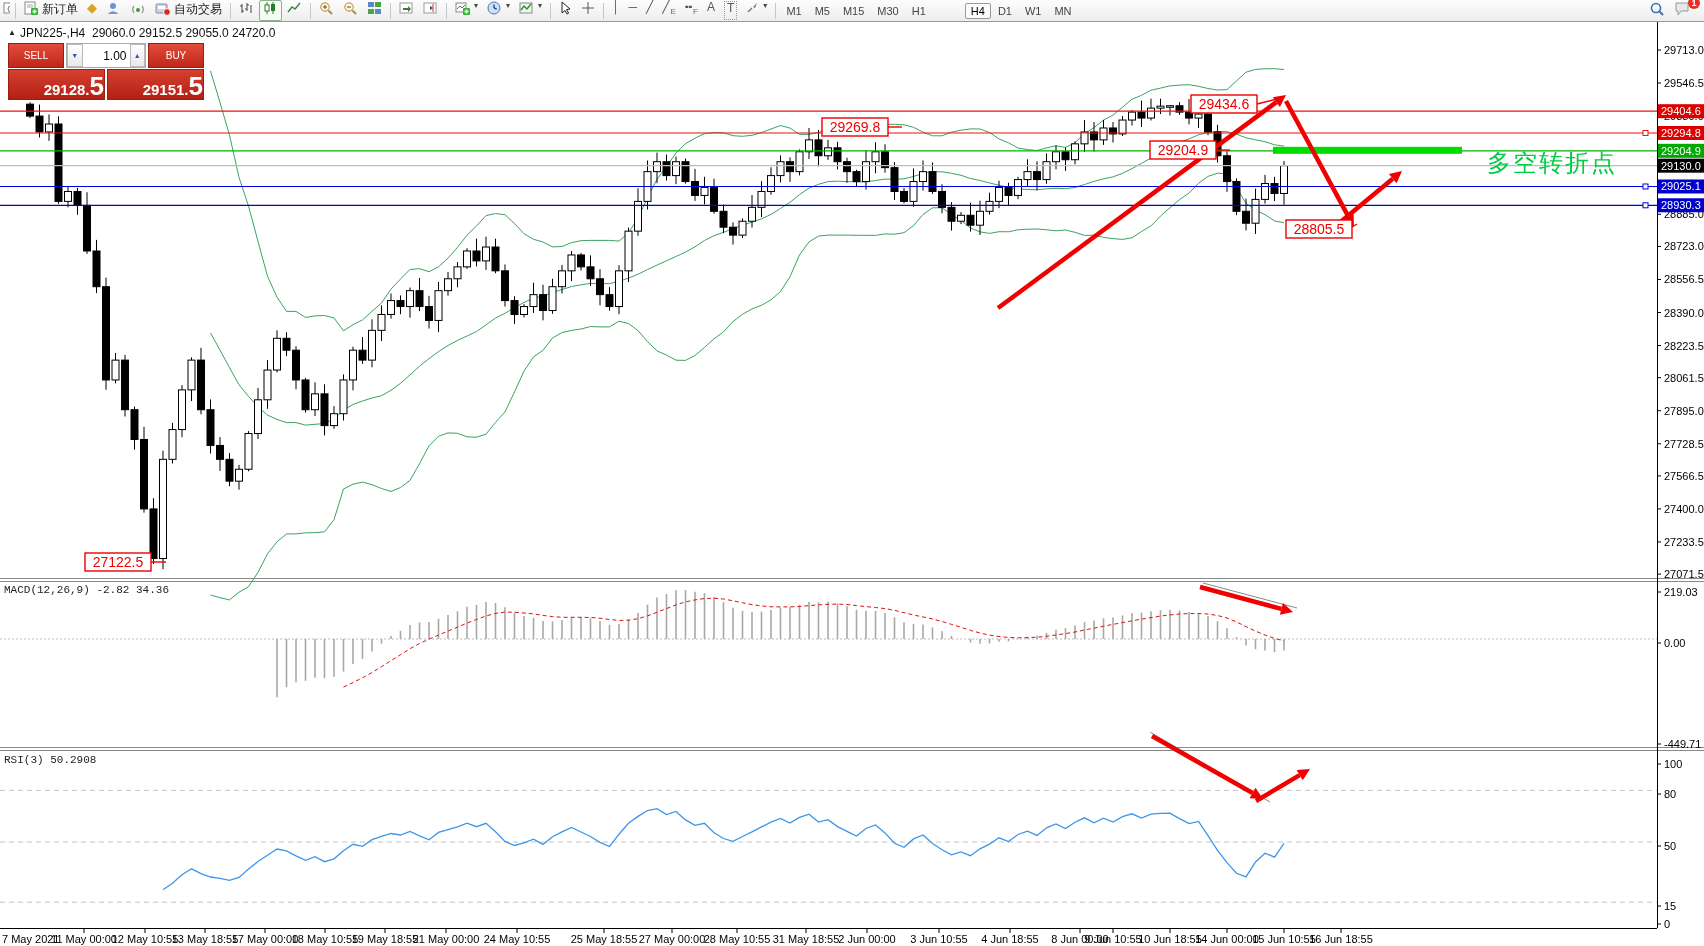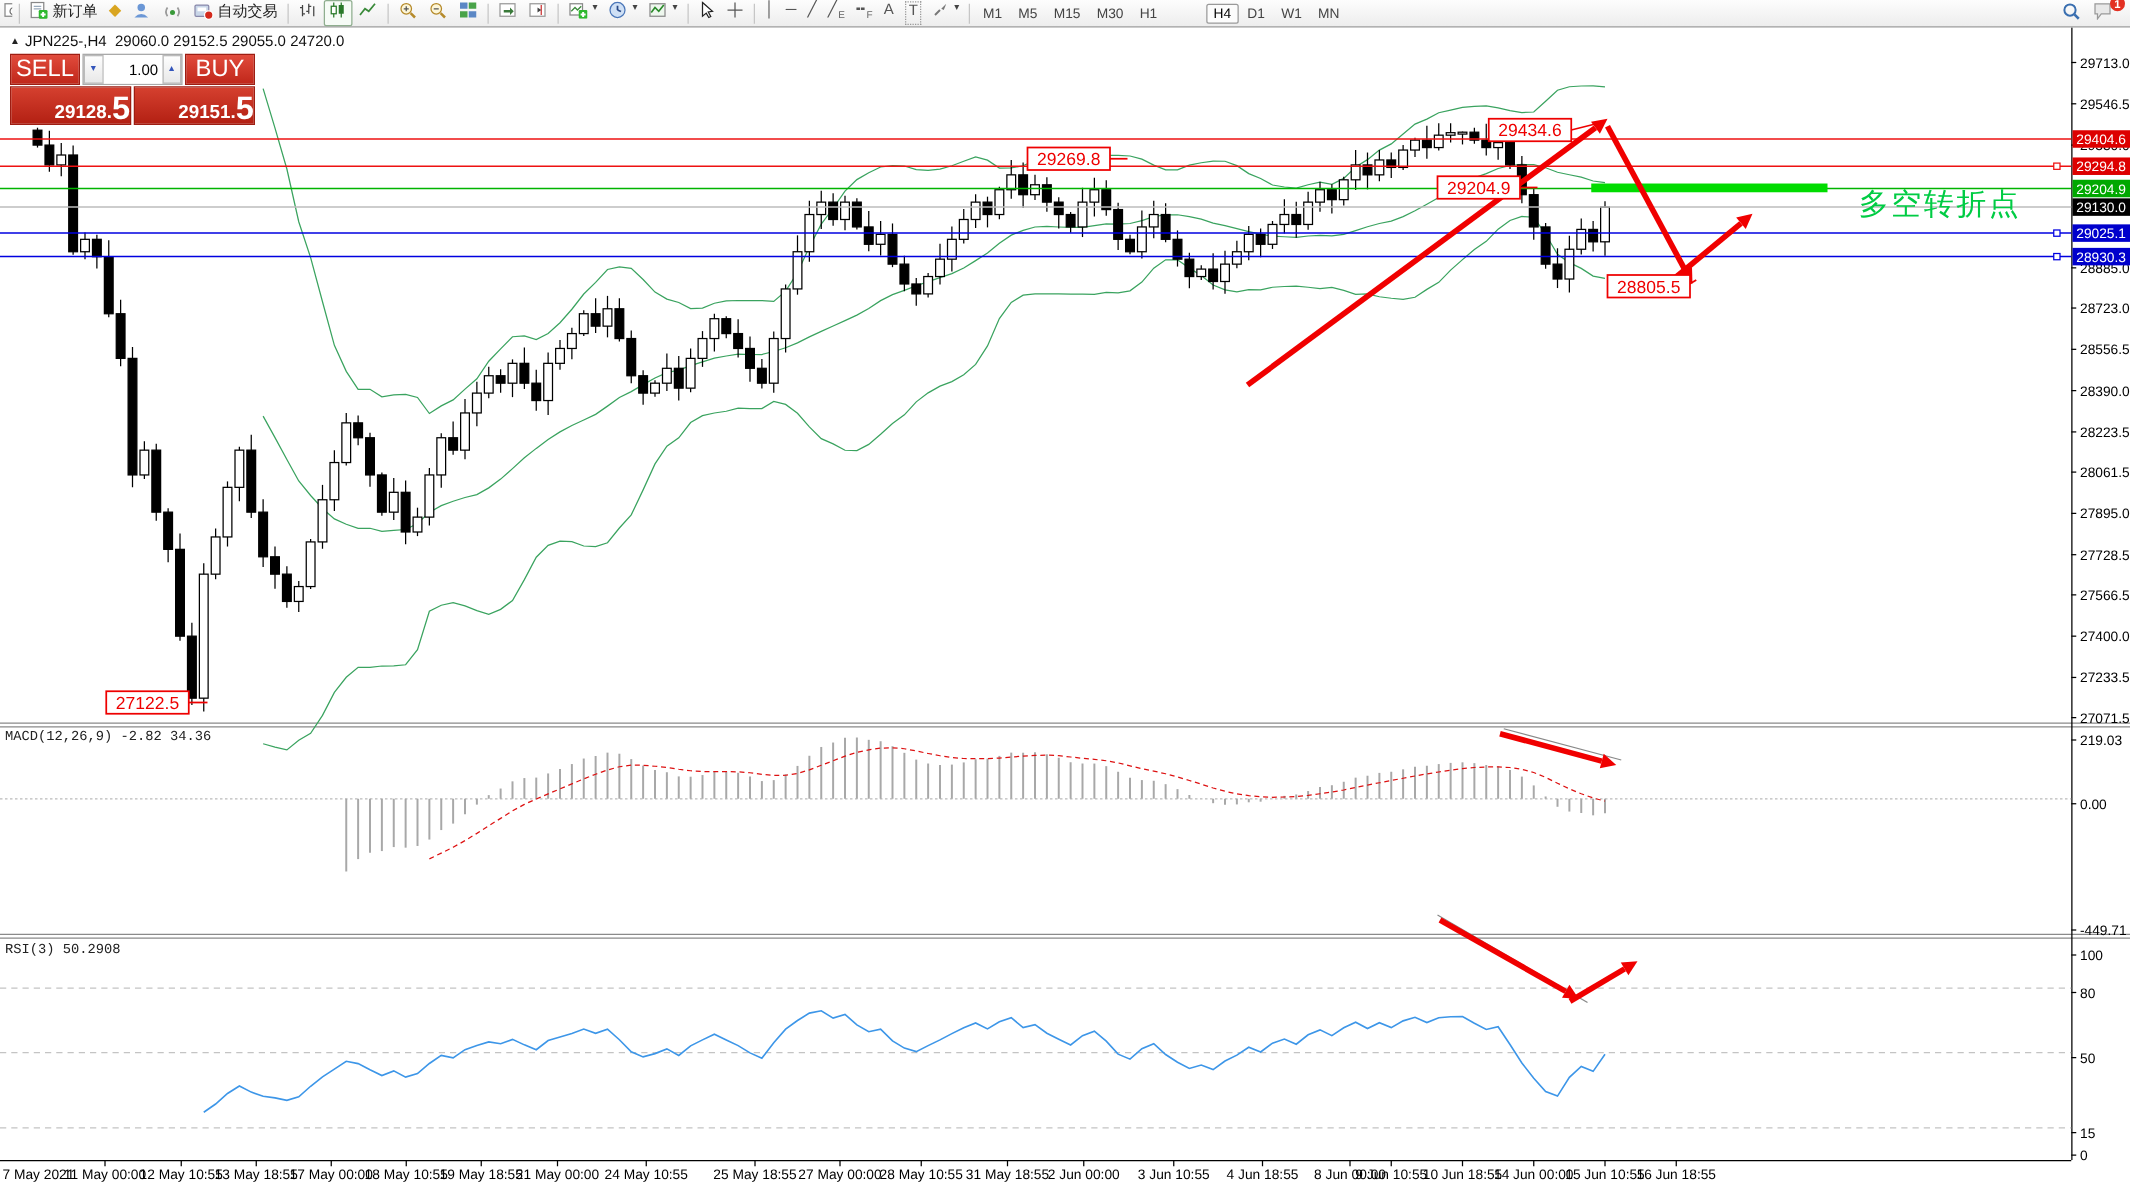--- a/index.html
+++ b/index.html
@@ -26,23 +26,23 @@
     font-size:9px;min-width:12px;height:12px;line-height:12px;text-align:center;font-weight:bold;}
   
   #cv{position:absolute;left:0;top:0;z-index:1;pointer-events:none;}
   #cv text{font-family:"Liberation Sans",sans-serif;}
   .sym-header{position:absolute;left:8px;top:26px;z-index:3;font-size:12px;color:#111;}
   .sym-header .tri{font-size:8px;vertical-align:2px;margin-right:4px;color:#222;}
   .ind-label{position:absolute;z-index:3;font-size:11px;color:#222;font-family:Liberation Mono, monospace;}
   
   .quote-panel{position:absolute;left:8px;top:43px;width:196px;z-index:4;font-family:"Liberation Sans",sans-serif;}
   .qp-top{display:flex;height:25px;}
-  .qp-btn{flex:1;background:linear-gradient(#e14b3c,#c0271a);color:#fff;font-size:19px;
+  .qp-btn{flex:1;background:linear-gradient(#e14b3c,#c0271a);color:#fff;font-size:10px;
     display:flex;align-items:center;justify-content:center;border:1px solid #9e1d12;}
-  .qp-vol{display:flex;width:78px;flex:0 0 auto;border:1px solid #aaa;background:#e5e5e5;margin:0 2px;}
+  .qp-vol{display:flex;width:78px;flex:0 0 auto;border:1px solid #aaa;background:#15803d;margin:0 2px;}
   .qp-step{width:16px;display:flex;align-items:center;justify-content:center;font-size:7px;color:#3355bb;
     background:linear-gradient(#fefefe,#e8e8e8);border:1px solid #bbb;}
   .qp-input{width:42px;border:none;outline:none;font-size:12px;text-align:right;padding-right:3px;
     font-family:"Liberation Sans",sans-serif;}
   .qp-prices{display:flex;height:31px;margin-top:1px;gap:2px;}
   .qp-price{flex:1;background:linear-gradient(#d5402f,#b32013);color:#fff;display:flex;align-items:flex-end;
     justify-content:flex-end;padding-bottom:2px;border:1px solid #9e1d12;}
   .qp-price span{font-size:15px;font-weight:bold;line-height:1;}
   .qp-price b{font-size:26px;font-weight:bold;line-height:0.8;}
 </style>

